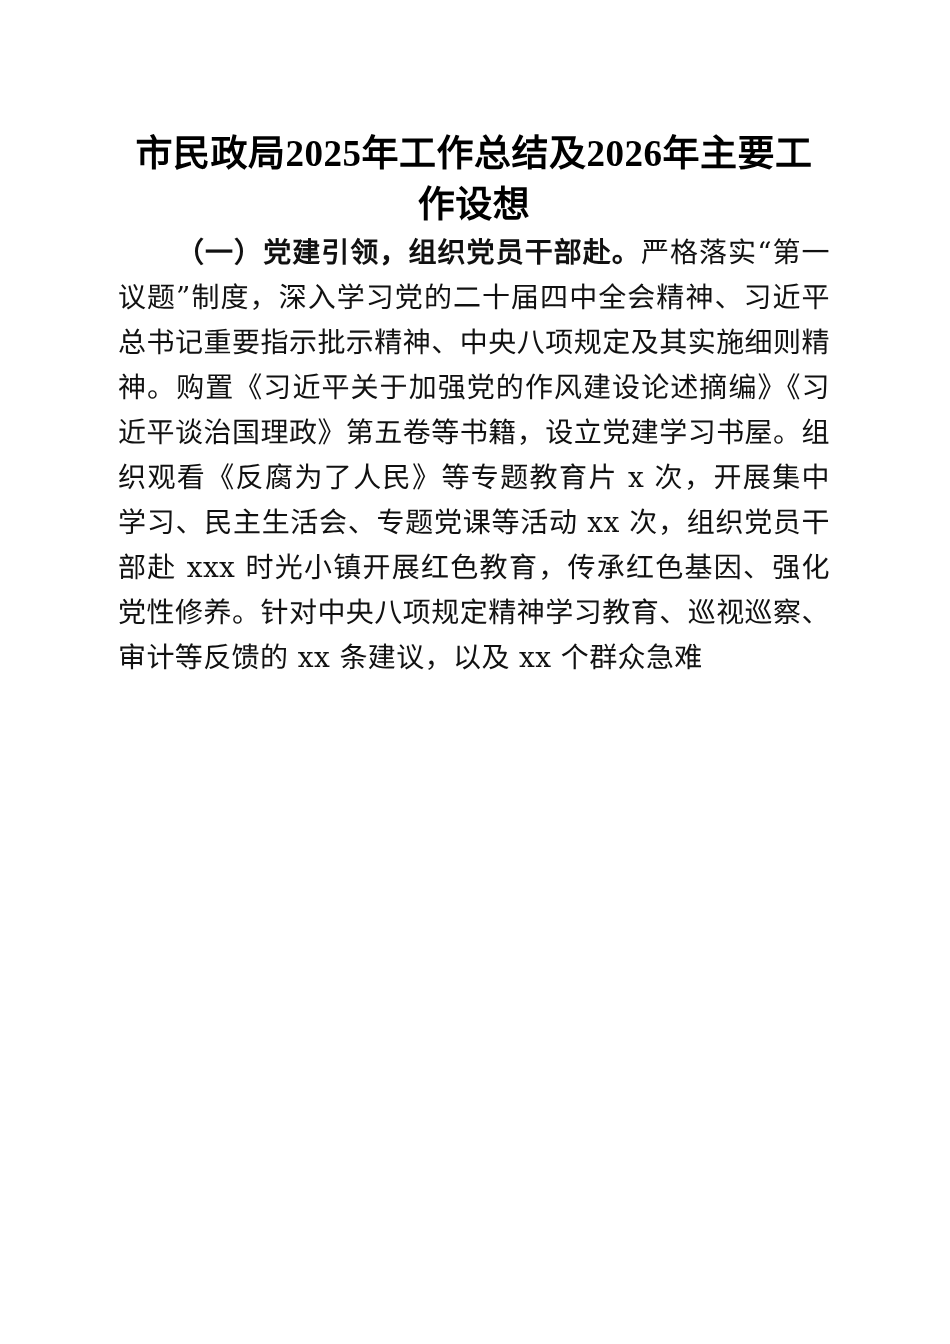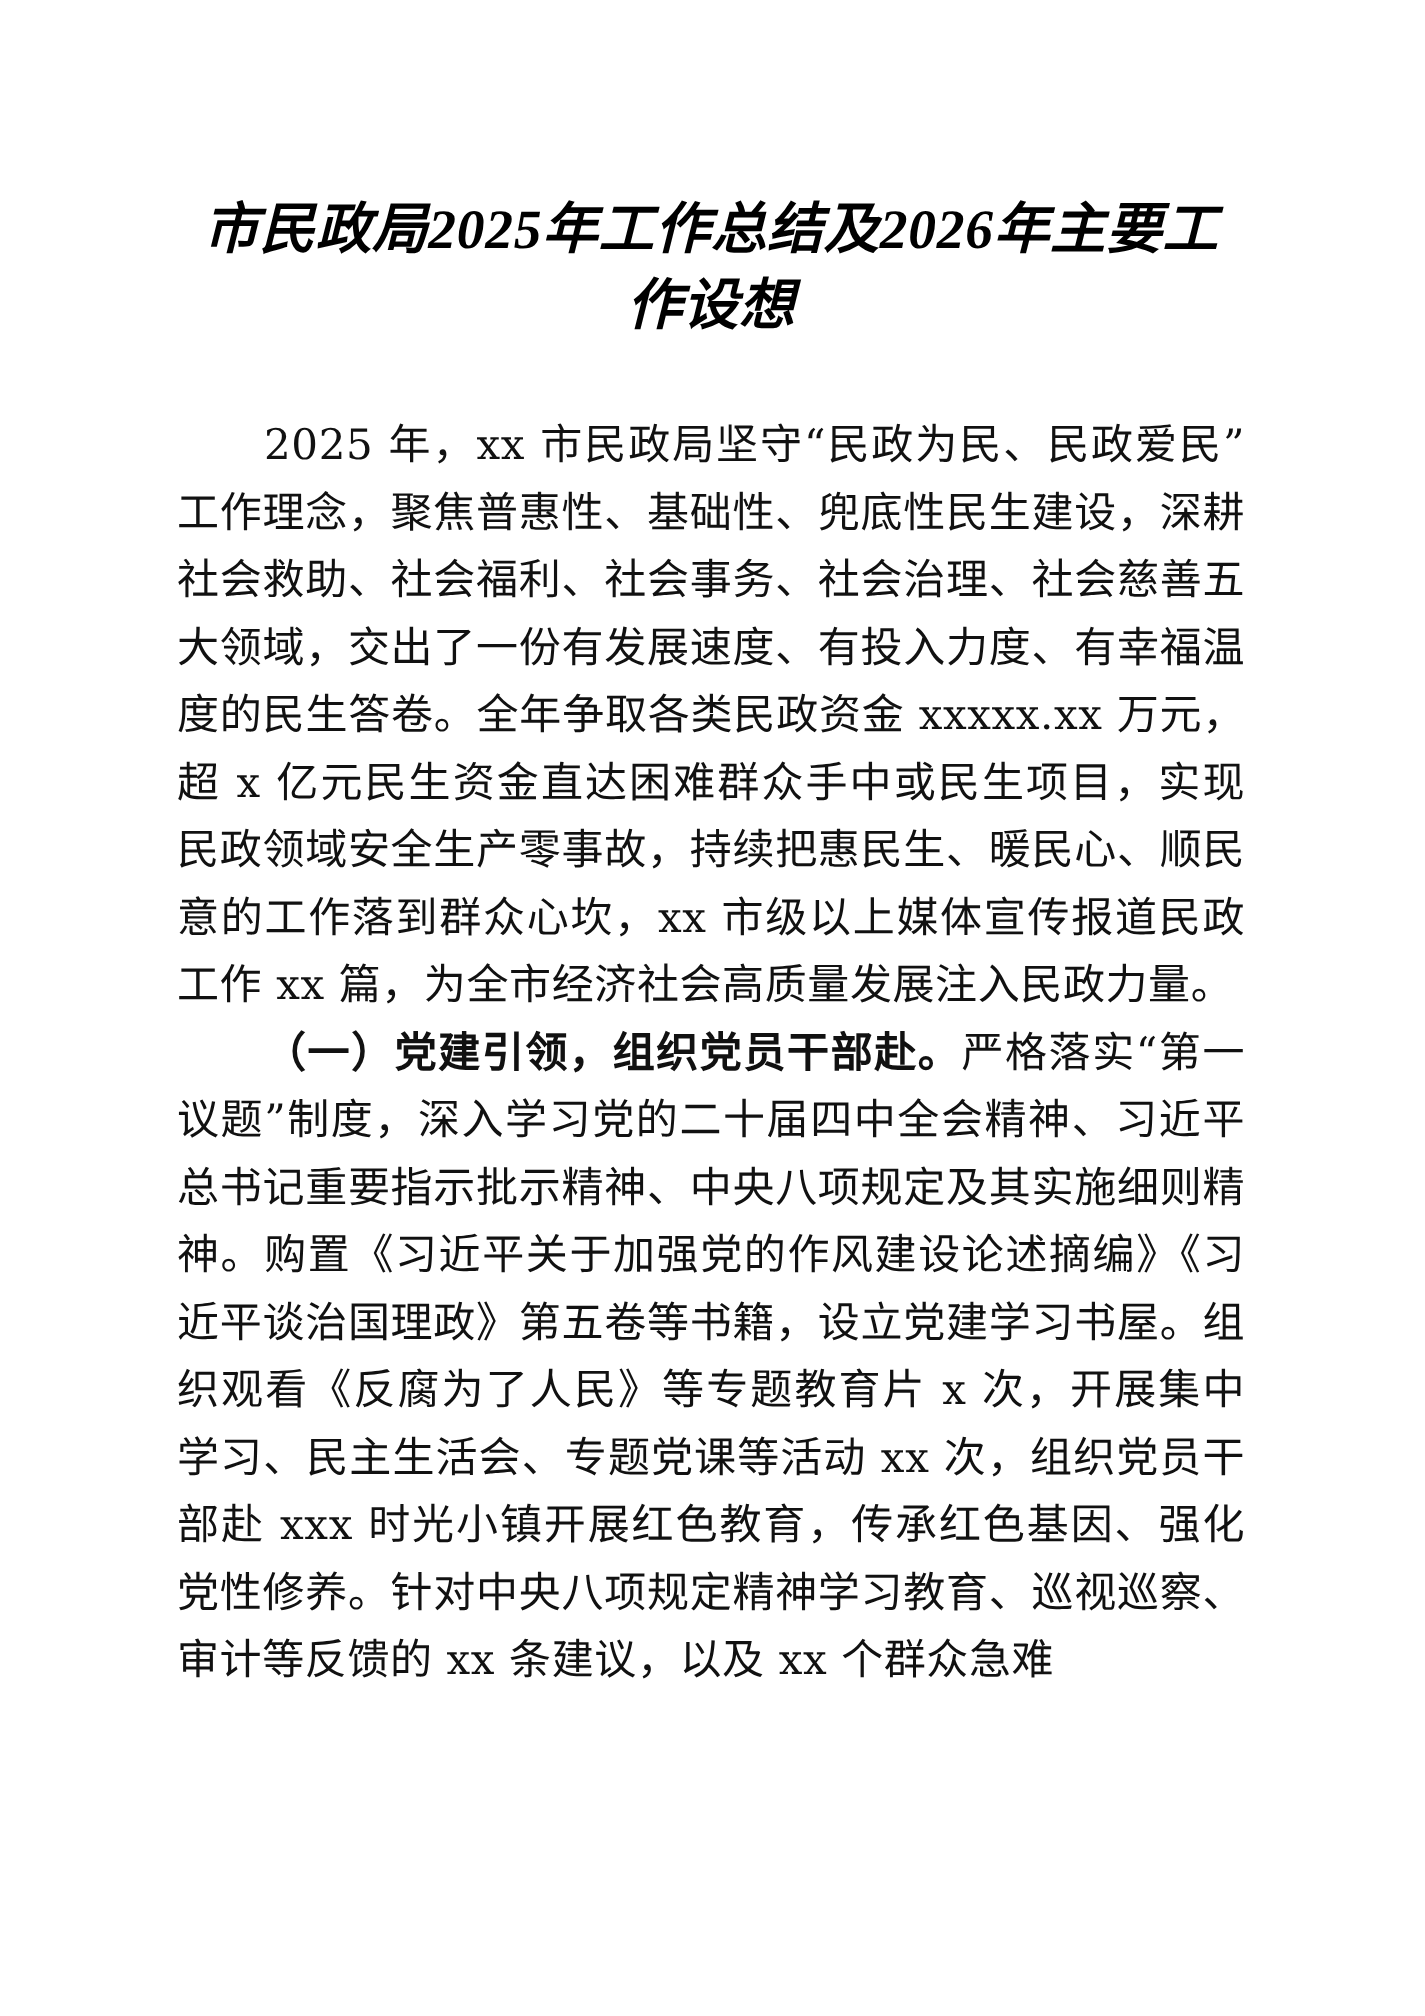--- a/index.html
+++ b/index.html
@@ -30,21 +30,20 @@
     margin: 0;
     padding: 0;
     font-family: "Liberation Serif", "DejaVu Serif", serif;
     font-weight: bold;
     font-size: 37px;
     line-height: 51px;
     text-align: center;
     color: #000000;
     letter-spacing: 0.5px;
     padding-top: 128px;
-    font-style: italic;
   }
 
   
   .h1-line {
     margin: 0;
     font-family: "Liberation Sans", "DejaVu Sans", sans-serif;
     font-weight: bold;
     font-size: 29px;
     line-height: 45px;
     color: #000000;
@@ -79,19 +78,18 @@
   }
 </style>
 </head>
 <body>
 
 <div class="page">
   <div class="content">
 
     <h1 class="doc-title">市民政局2025年工作总结及2026年主要工作设想</h1>
 
-    <p class="body-p first-para">2025 年，xx 市民政局坚守“民政为民、民政爱民”工作理念，聚焦普惠性、基础性、兜底性民生建设，深耕社会救助、社会福利、社会事务、社会治理、社会慈善五大领域，交出了一份有发展速度、有投入力度、有幸福温度的民生答卷。全年争取各类民政资金 xxxxx.xx 万元，超 x 亿元民生资金直达困难群众手中或民生项目，实现民政领域安全生产零事故，持续把惠民生、暖民心、顺民意的工作落到群众心坎，xx 市级以上媒体宣传报道民政工作 xx 篇，为全市经济社会高质量发展注入民政力量。</p>
 
 
     <p class="body-p"><span class="lead">（一）党建引领，组织党员干部赴。</span><span>严格落实“第一议题”制度，深入学习党的二十届四中全会精神、习近平总书记重要指示批示精神、中央八项规定及其实施细则精神。购置《习近平关于加强党的作风建设论述摘编》《习近平谈治国理政》第五卷等书籍，设立党建学习书屋。组织观看《反腐为了人民》等专题教育片 x 次，开展集中学习、民主生活会、专题党课等活动 xx 次，组织党员干部赴 xxx 时光小镇开展红色教育，传承红色基因、强化党性修养。针对中央八项规定精神学习教育、巡视巡察、审计等反馈的 xx 条建议，以及 xx 个群众急难</span></p>
 
   </div>
 </div>
 
 </body></html>

